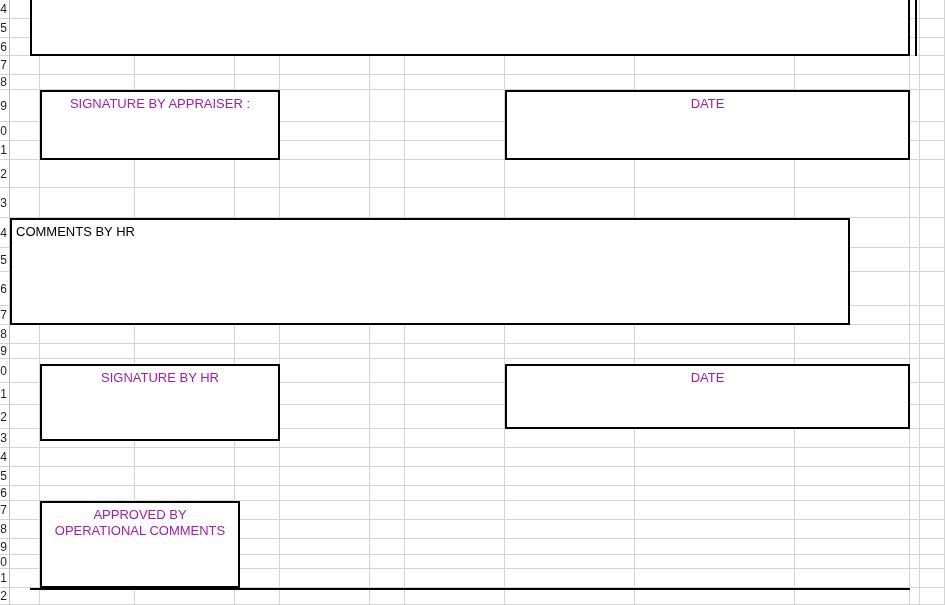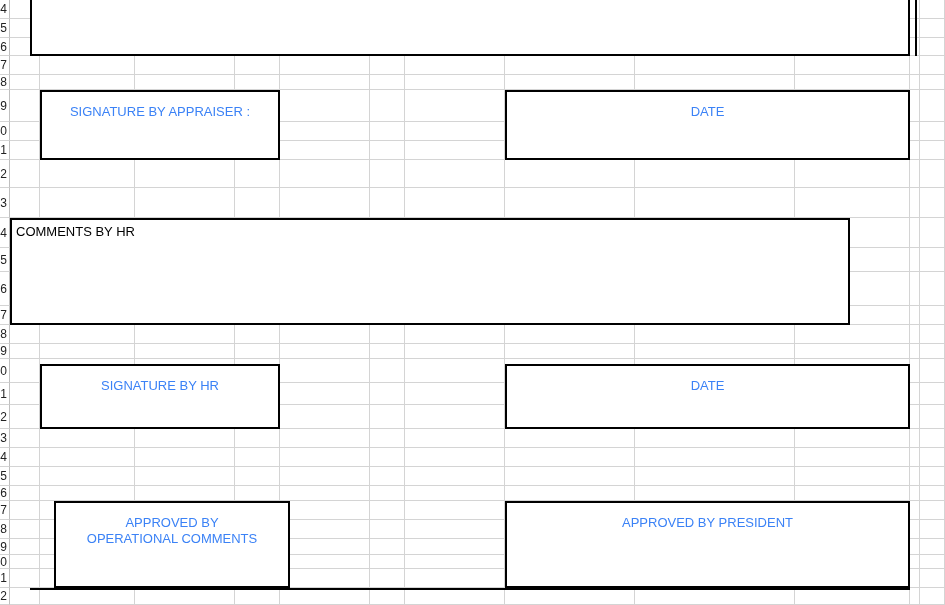--- a/index.html
+++ b/index.html
@@ -43,24 +43,24 @@
   }
   
   .box {
     position: absolute;
     border: 2px solid #000;
     background: #fff;
   }
   .box-label {
     position: absolute;
     font-size: 13px;
-    color: #3b82f6;
+    color: #a21caf;
     text-align: center;
     width: 100%;
-    padding-top: 12px;
+    padding-top: 4px;
     line-height: 1.25;
   }
   .box-label-left {
     position: absolute;
     font-size: 13px;
     color: #000;
     left: 4px;
     top: 4px;
   }
   .rightedge2 {
@@ -160,34 +160,31 @@
   </div>
 
   <div class="box" style="left:505px; top:90px; width:405px; height:70px;">
     <div class="box-label">DATE</div>
   </div>
 
   <div class="box" style="left:10px; top:218px; width:840px; height:107px;">
     <div class="box-label-left">COMMENTS BY HR</div>
   </div>
 
-  <div class="box" style="left:40px; top:364px; width:240px; height:65px;">
+  <div class="box" style="left:40px; top:364px; width:240px; height:77px;">
     <div class="box-label">SIGNATURE BY HR</div>
   </div>
 
   <div class="box" style="left:505px; top:364px; width:405px; height:65px;">
     <div class="box-label">DATE</div>
   </div>
 
-  <div class="box" style="left:54px; top:501px; width:236px; height:87px;">
+  <div class="box" style="left:40px; top:501px; width:200px; height:87px;">
     <div class="box-label">
       <span>APPROVED BY</span><br>
       <span>OPERATIONAL COMMENTS</span>
     </div>
   </div>
 
-  <div class="box" style="left:505px; top:501px; width:405px; height:87px;">
-    <div class="box-label">APPROVED BY PRESIDENT</div>
-  </div>
 
   <div style="position:absolute; left:30px; top:588px; width:880px; height:2px; background:#000;"></div>
 
 </div>
 
 </body></html>

